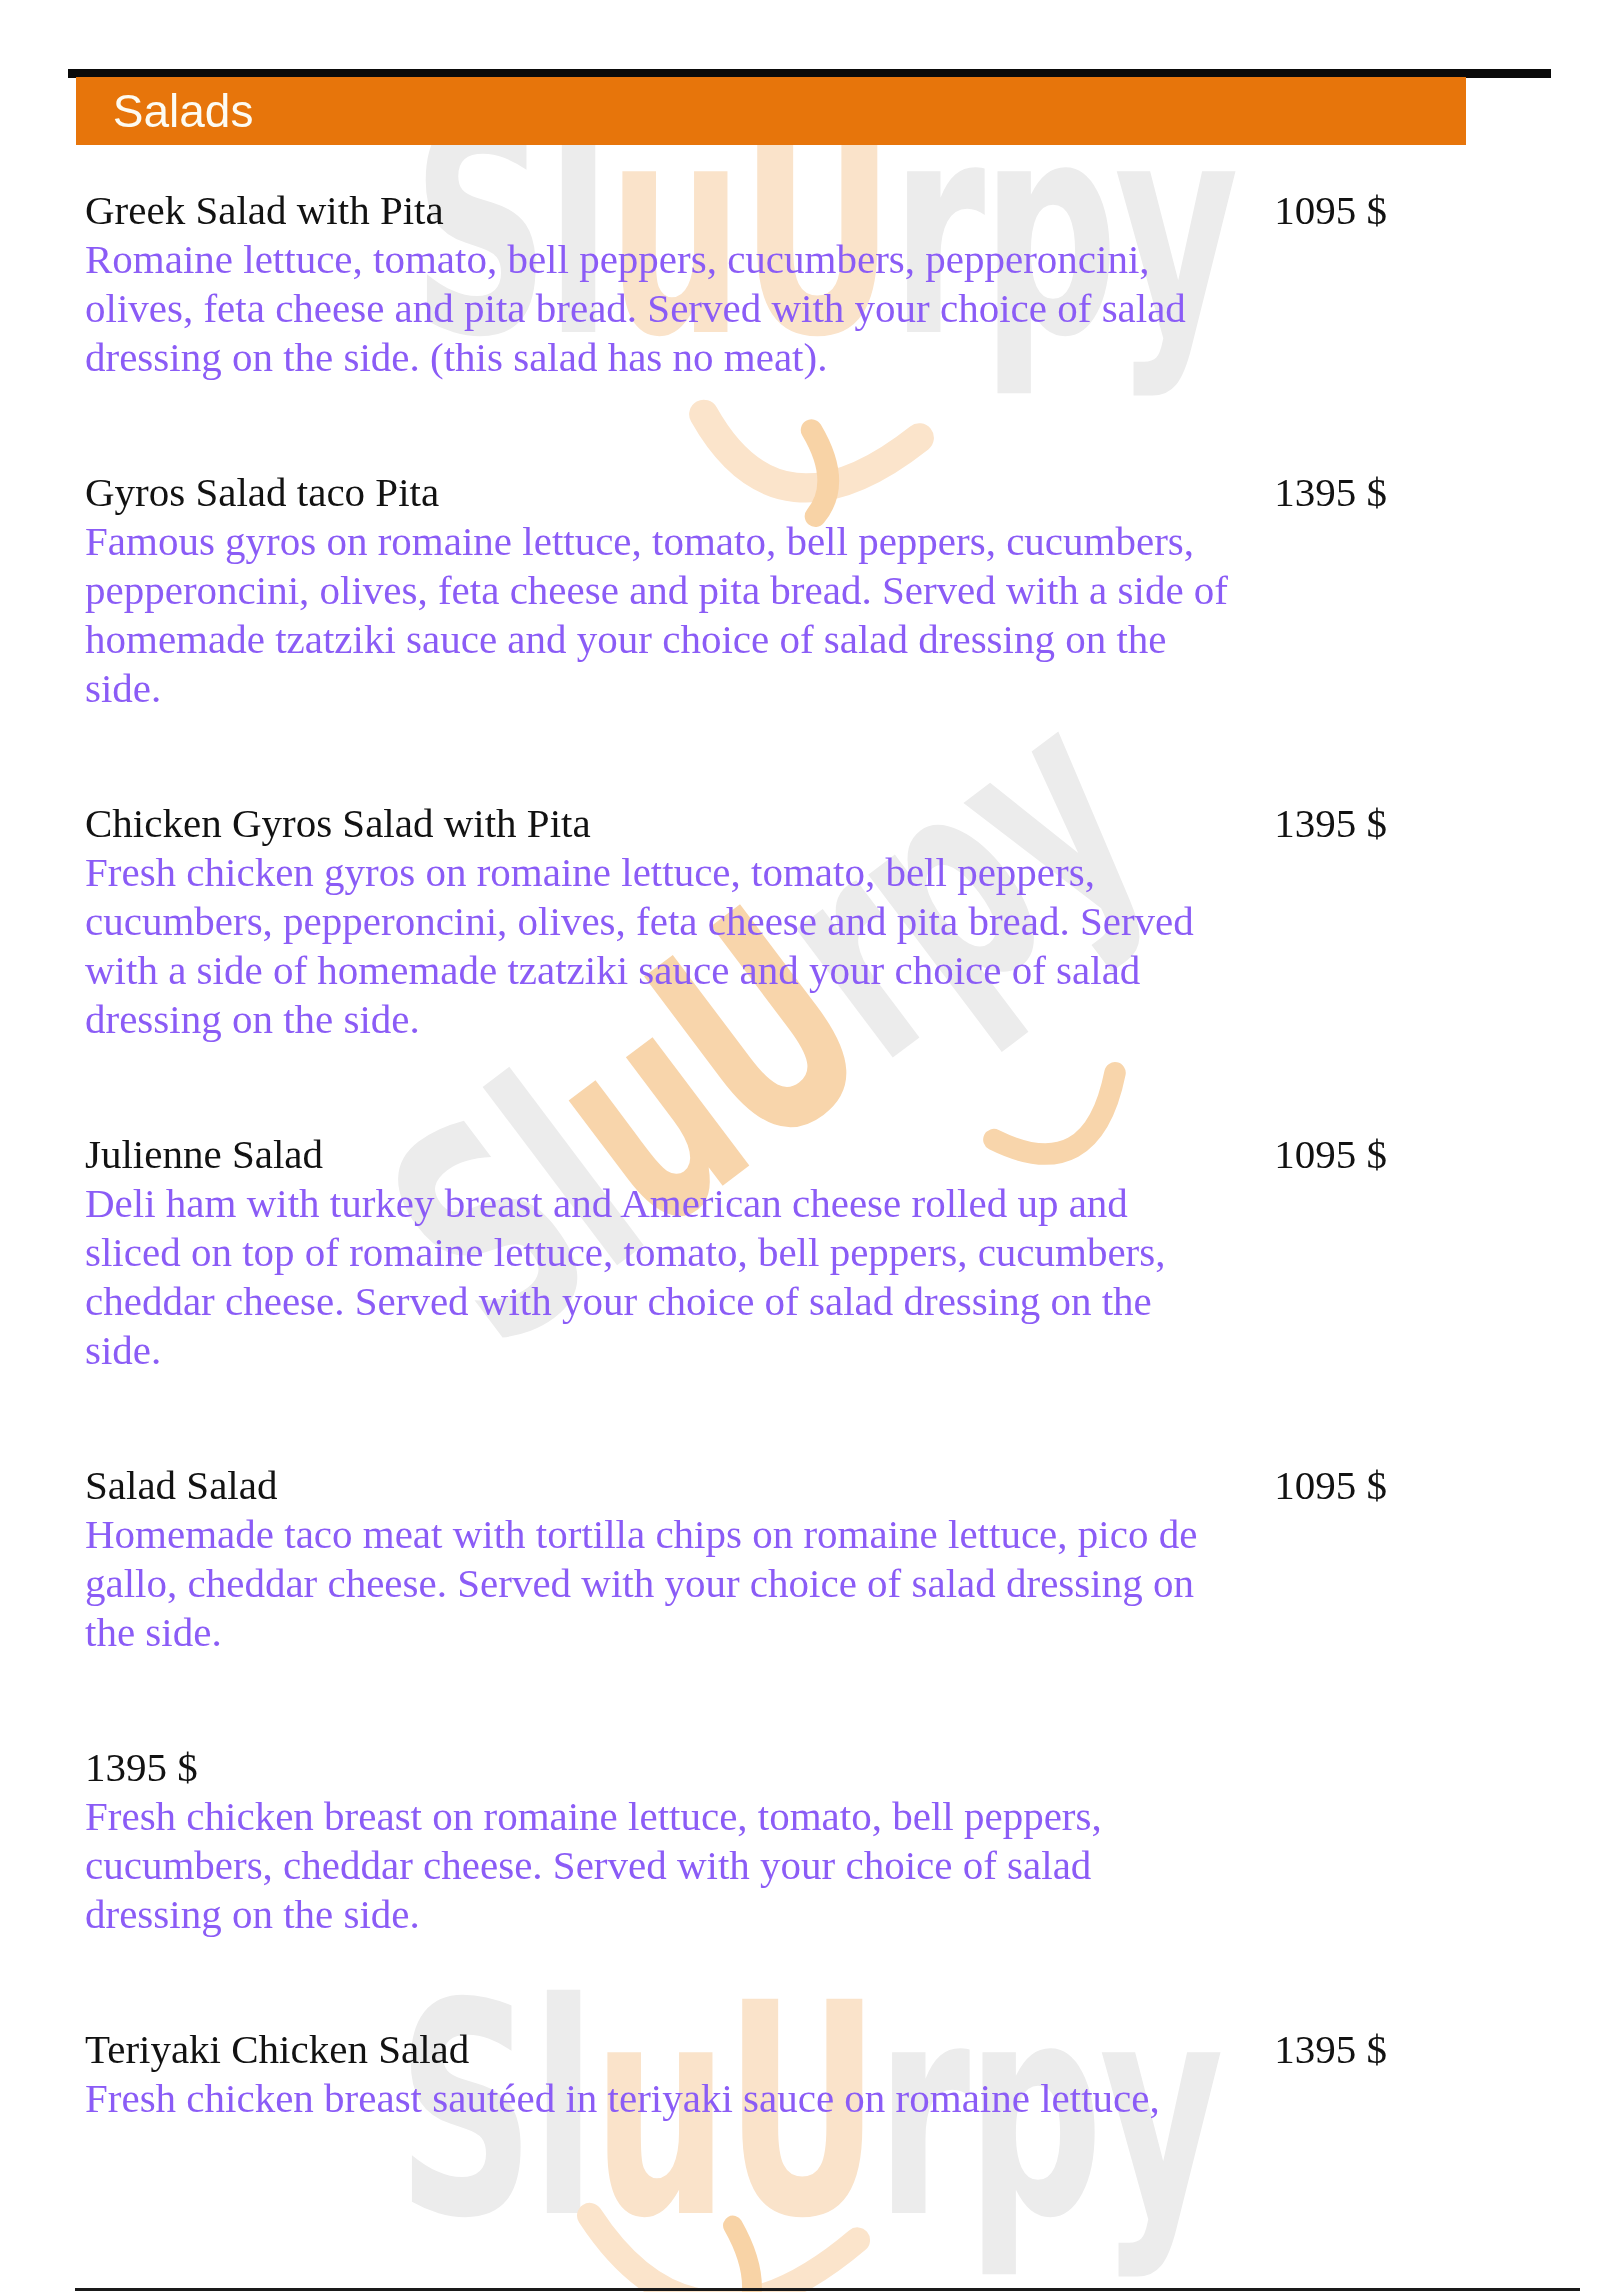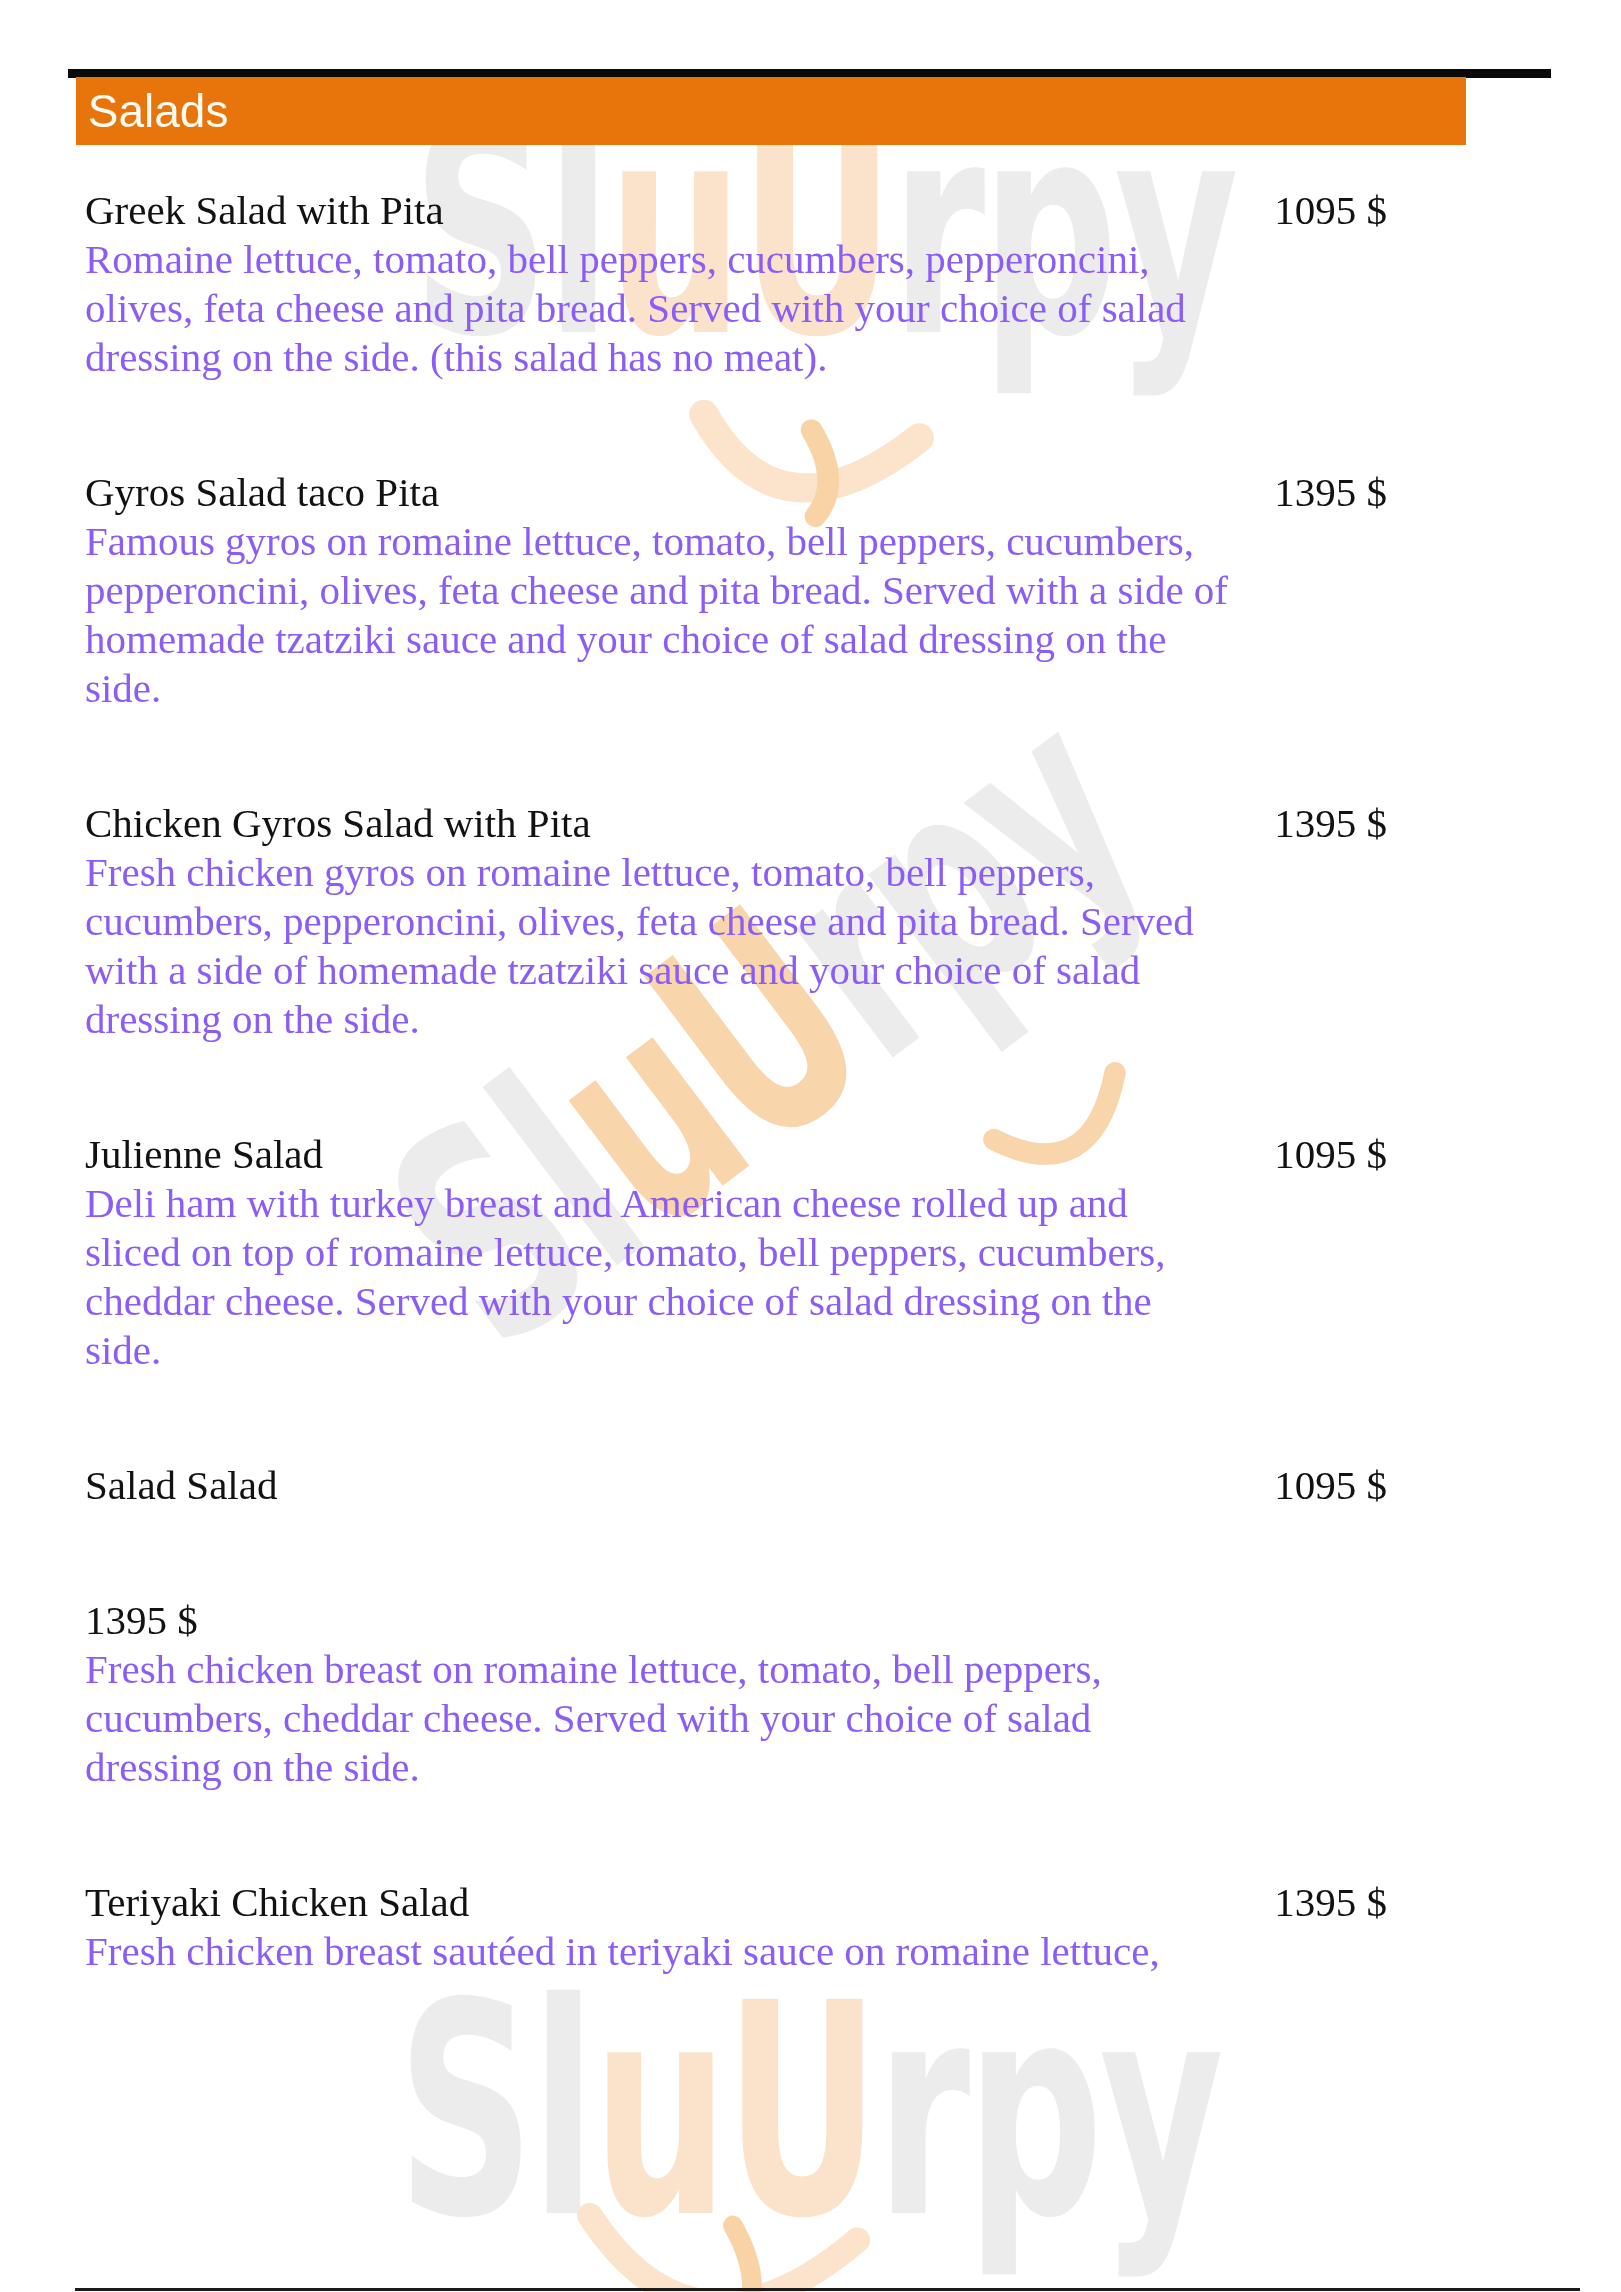--- a/index.html
+++ b/index.html
@@ -39,20 +39,21 @@
     position:absolute;z-index:1;
     left:76px;top:77px;width:1390px;height:68px;
     background:#e7750b;
     display:flex;align-items:center;
   }
   .section-title{
     font-family:"Liberation Sans", sans-serif;
     font-size:46px;
     color:#fdfbf2;
     padding-left:11.8px;
+    margin-left:25px;
   }
   
   .menu-list{
     position:absolute;z-index:1;
     left:85px;top:186px;width:1302px;
   }
   .menu-item{margin:0 0 86px 0;}
   .item-head{
     display:flex;justify-content:space-between;align-items:flex-end;
     font-size:41px;line-height:49px;color:#121212;
@@ -144,20 +145,23 @@
 sliced on top of romaine lettuce, tomato, bell peppers, cucumbers,
 cheddar cheese. Served with your choice of salad dressing on the
 side.</div>
     </div>
 
     <div class="menu-item">
       <div class="item-head">
         <span class="item-name">Salad Salad</span>
         <span class="item-price">1095 $</span>
       </div>
+      <div class="item-desc">Homemade taco meat with tortilla chips on romaine lettuce, pico de
+gallo, cheddar cheese. Served with your choice of salad dressing on
+the side.</div>
     </div>
 
     <div class="menu-item">
       <div class="item-head">
         <span class="item-price">1395 $</span>
       </div>
       <div class="item-desc">Fresh chicken breast on romaine lettuce, tomato, bell peppers,
 cucumbers, cheddar cheese. Served with your choice of salad
 dressing on the side.</div>
     </div>

